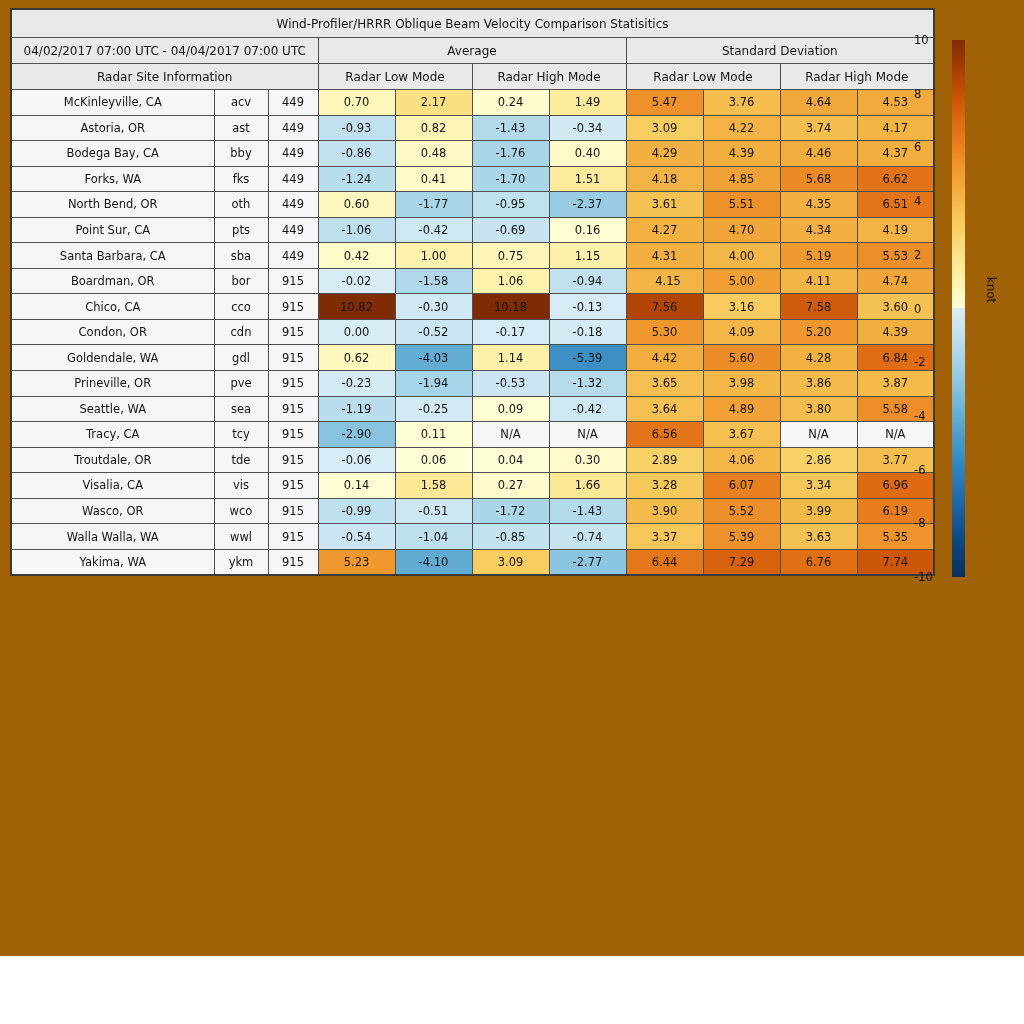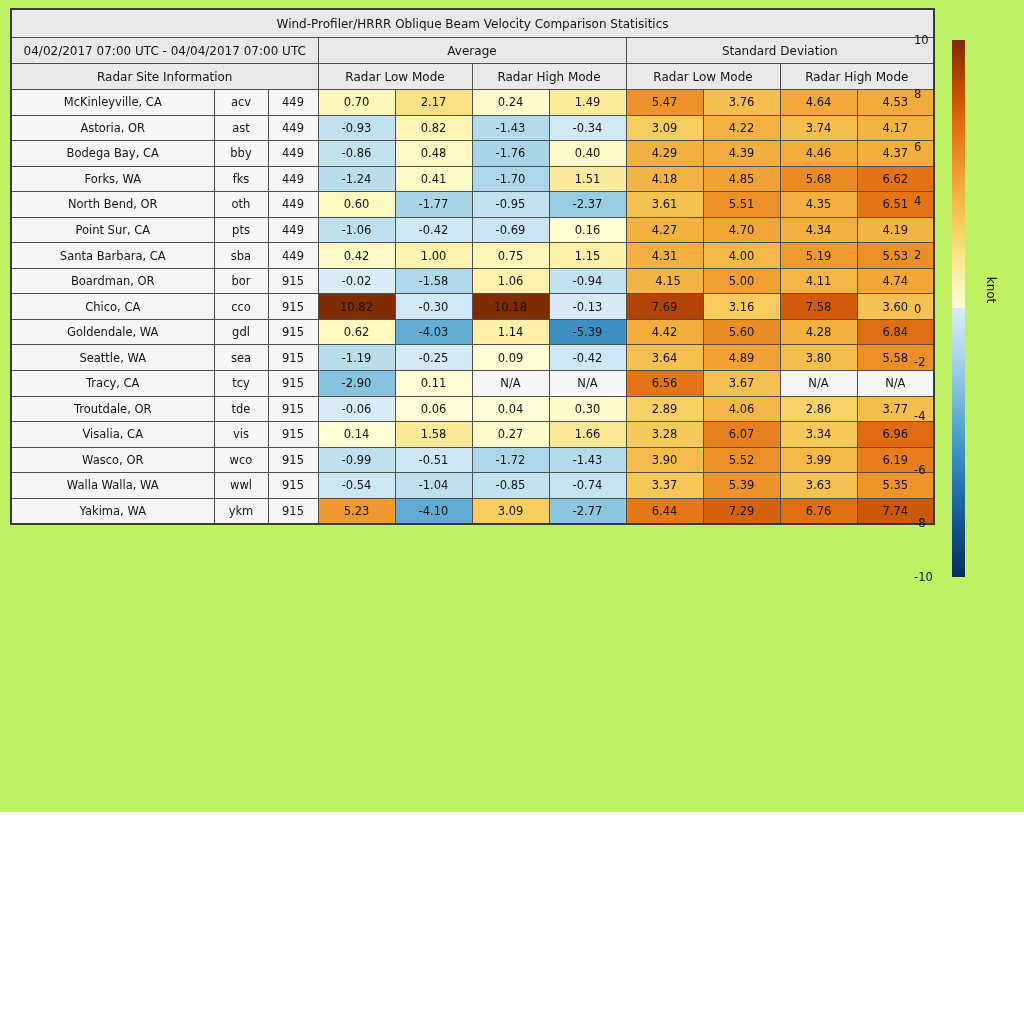--- a/index.html
+++ b/index.html
@@ -1,16 +1,16 @@
 <!DOCTYPE html>
 <html><head>
 <meta charset="utf-8">
 <style>
   html,body{margin:0;padding:0;background:#ffffff;}
-  .figure{position:relative;width:1024px;height:812px;background:#bef264;overflow:hidden;
+  .figure{position:relative;width:1024px;height:956px;background:#a16207;overflow:hidden;
           font-family:"DejaVu Sans","Liberation Sans",sans-serif;color:#111;}
   table.stats{position:absolute;left:10px;top:8px;width:921px;border-collapse:collapse;
               table-layout:fixed;}
   table.stats th, table.stats td{
     border:1px solid #4f4f4f;text-align:center;vertical-align:middle;
     padding:0 2px;overflow:hidden;white-space:nowrap;
     font-size:11.5px;font-weight:400;color:#141414;}
   table.stats{border:2px solid #3a3a3a;}
   tr.title-row th{height:27px;font-size:12px;background:#e9e9e9;}
   tr.h2 th{height:25px;font-size:12px;background:#e9e9e9;}
@@ -167,39 +167,65 @@
           <td style="background: rgb(242, 165, 56);">4.74</td>
         </tr>
         <tr>
       <td class="lbl">Chico, CA</td>
       <td class="lbl">cco</td>
       <td class="lbl">915</td>
     <td style="background: rgb(127, 43, 4);">10.82</td>
           <td style="background: rgb(209, 233, 244);">-0.30</td>
           <td style="background: rgb(127, 43, 4);">10.18</td>
           <td style="background: rgb(214, 235, 245);">-0.13</td>
-          <td style="background: rgb(178, 69, 4);">7.69</td>
+          <td style="background: rgb(178, 69, 4);">7.56</td>
           <td style="background: rgb(247, 203, 94);">3.16</td>
           <td style="background: rgb(208, 91, 10);">7.58</td>
           <td style="background: rgb(245, 193, 82);">3.60</td>
+        </tr>
+        <tr>
+      <td class="lbl">Condon, OR</td>
+      <td class="lbl">cdn</td>
+      <td class="lbl">915</td>
+    <td style="background: rgb(217, 237, 246);">0.00</td>
+          <td style="background: rgb(203, 230, 242);">-0.52</td>
+          <td style="background: rgb(213, 235, 245);">-0.17</td>
+          <td style="background: rgb(212, 235, 245);">-0.18</td>
+          <td style="background: rgb(239, 150, 45);">5.30</td>
+          <td style="background: rgb(244, 182, 70);">4.09</td>
+          <td style="background: rgb(240, 152, 47);">5.20</td>
+          <td style="background: rgb(243, 174, 64);">4.39</td>
         </tr>
         <tr>
       <td class="lbl">Goldendale, WA</td>
       <td class="lbl">gdl</td>
       <td class="lbl">915</td>
     <td style="background: rgb(254, 247, 190);">0.62</td>
           <td style="background: rgb(99, 172, 211);">-4.03</td>
           <td style="background: rgb(253, 240, 169);">1.14</td>
           <td style="background: rgb(62, 143, 196);">-5.39</td>
           <td style="background: rgb(243, 173, 63);">4.42</td>
           <td style="background: rgb(237, 141, 40);">5.60</td>
           <td style="background: rgb(243, 177, 66);">4.28</td>
           <td style="background: rgb(223, 109, 19);">6.84</td>
         </tr>
         <tr>
+      <td class="lbl">Prineville, OR</td>
+      <td class="lbl">pve</td>
+      <td class="lbl">915</td>
+    <td style="background: rgb(211, 234, 244);">-0.23</td>
+          <td style="background: rgb(165, 211, 231);">-1.94</td>
+          <td style="background: rgb(203, 230, 242);">-0.53</td>
+          <td style="background: rgb(182, 220, 236);">-1.32</td>
+          <td style="background: rgb(245, 192, 81);">3.65</td>
+          <td style="background: rgb(244, 184, 73);">3.98</td>
+          <td style="background: rgb(244, 187, 76);">3.86</td>
+          <td style="background: rgb(244, 187, 75);">3.87</td>
+        </tr>
+        <tr>
       <td class="lbl">Seattle, WA</td>
       <td class="lbl">sea</td>
       <td class="lbl">915</td>
     <td style="background: rgb(186, 221, 237); margin-left: 26px;">-1.19</td>
           <td style="background: rgb(211, 234, 244);">-0.25</td>
           <td style="background: rgb(255, 254, 213);">0.09</td>
           <td style="background: rgb(206, 232, 243);">-0.42</td>
           <td style="background: rgb(245, 192, 81);">3.64</td>
           <td style="background: rgb(241, 161, 53);">4.89</td>
           <td style="background: rgb(245, 189, 77);">3.80</td>
@@ -245,21 +271,21 @@
           <td style="background: rgb(222, 106, 17);">6.96</td>
         </tr>
         <tr>
       <td class="lbl">Wasco, OR</td>
       <td class="lbl">wco</td>
       <td class="lbl">915</td>
     <td style="background: rgb(191, 224, 238);">-0.99</td>
           <td style="background: rgb(204, 230, 242);">-0.51</td>
           <td style="background: rgb(171, 214, 233);">-1.72</td>
           <td style="background: rgb(179, 218, 235);">-1.43</td>
-          <td style="background: rgb(244, 186, 75); border-radius: 7px;">3.90</td>
+          <td style="background: rgb(244, 186, 75);">3.90</td>
           <td style="background: rgb(237, 143, 41);">5.52</td>
           <td style="background: rgb(244, 184, 72);">3.99</td>
           <td style="background: rgb(232, 125, 29);">6.19</td>
         </tr>
         <tr>
       <td class="lbl">Walla Walla, WA</td>
       <td class="lbl">wwl</td>
       <td class="lbl">915</td>
     <td style="background: rgb(203, 230, 242);">-0.54</td>
           <td style="background: rgb(190, 223, 238);">-1.04</td>

